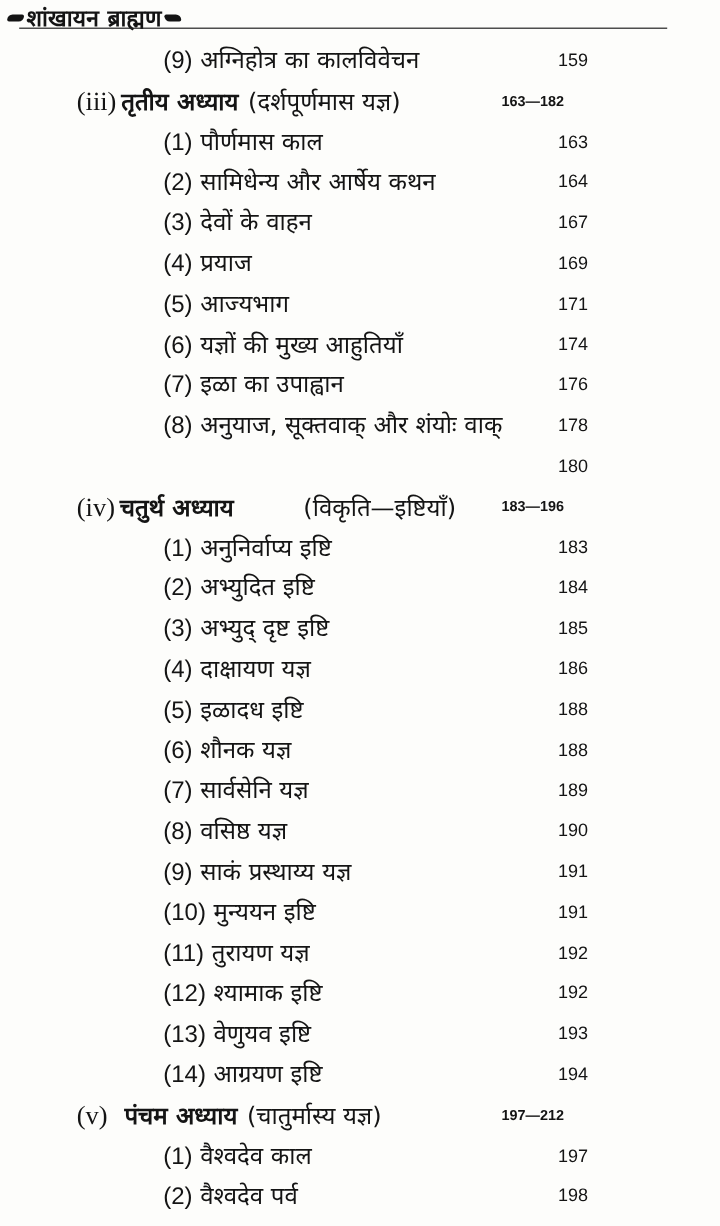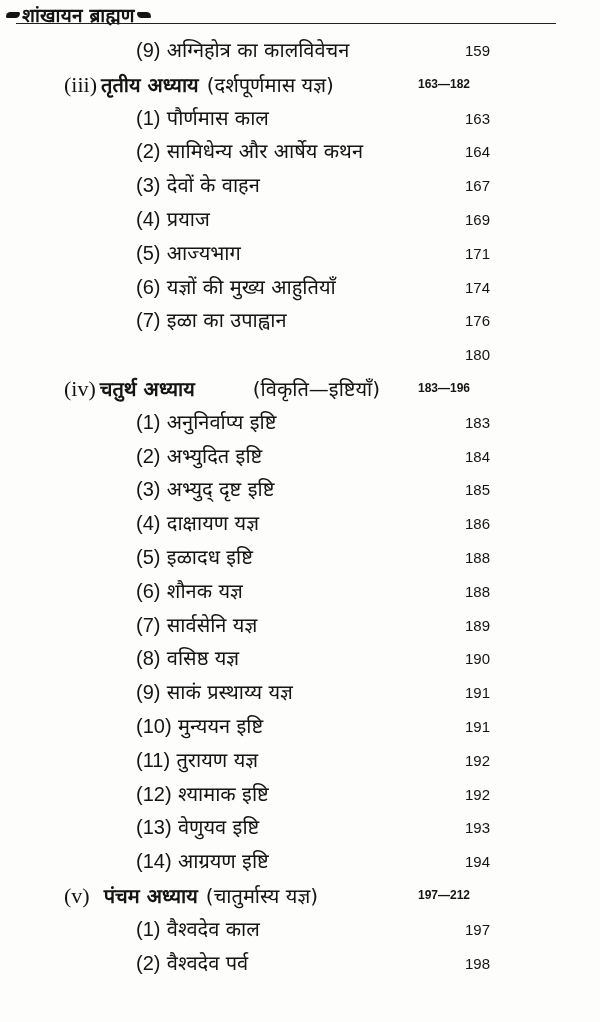--- a/index.html
+++ b/index.html
@@ -90,20 +90,24 @@
   </div>
   <div class="row entry">
     <span class="label"><span class="num">(6)</span> <span>यज्ञों की मुख्य आहुतियाँ</span></span>
     <span class="page">174</span>
   </div>
   <div class="row entry">
     <span class="label"><span class="num">(7)</span> <span>इळा का उपाह्वान</span></span>
     <span class="page">176</span>
   </div>
   <div class="row entry">
+    <span class="label"><span class="num">(8)</span> <span>अनुयाज, सूक्तवाक् और शंयोः वाक्</span></span>
+    <span class="page">178</span>
+  </div>
+  <div class="row entry">
     <span class="page">180</span>
   </div>
 
   <div class="row chapter wide-gap">
     <span class="label"><span class="roman">(iv)</span><span class="ch-title">चतुर्थ अध्याय</span><span class="ch-sub">(विकृति—इष्टियाँ)</span></span>
     <span class="page">183—196</span>
   </div>
   <div class="row entry">
     <span class="label"><span class="num">(1)</span> <span>अनुनिर्वाप्य इष्टि</span></span>
     <span class="page">183</span>

